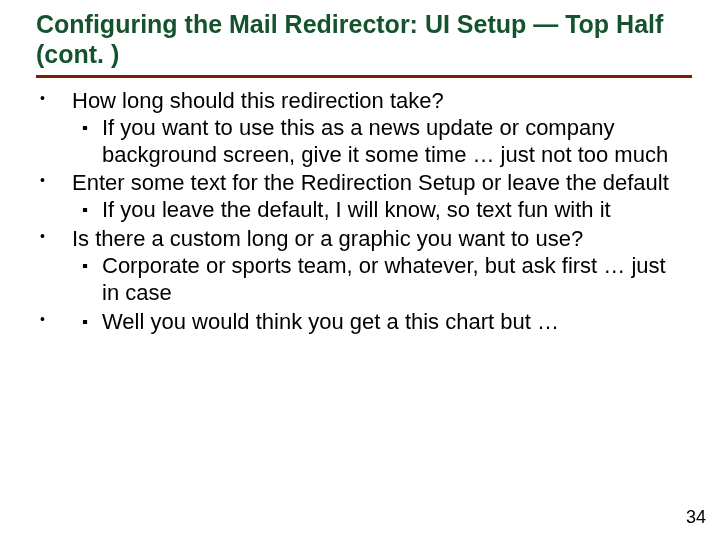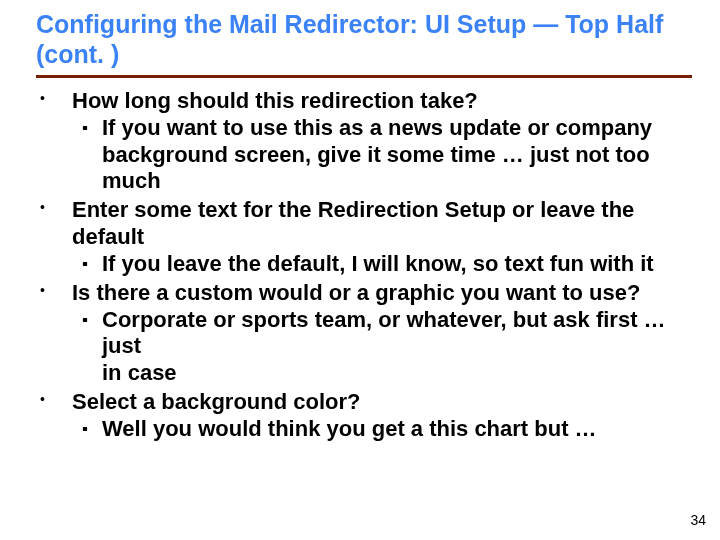--- a/index.html
+++ b/index.html
@@ -11,21 +11,21 @@
     position: relative;
     overflow: hidden;
   }
   .title-block {
     padding: 10px 0 0 36px;
     width: 680px;
   }
   .title {
     font-size: 25px;
     font-weight: bold;
-    color: #3b82f6;
+    color: #14532d;
     line-height: 1.18;
     padding-bottom: 4px;
   }
   .rule {
     height: 3px;
     background: #7a1d00;
     margin-top: 2px;
     width: 656px;
   }
   .content {
@@ -42,21 +42,21 @@
   ul.top > li::before {
     content: "•";
     position: absolute;
     left: 14px;
     top: 2px;
     font-size: 14px;
     color: #000;
   }
   .btext {
     font-size: 22px;
-    font-weight: bold;
+    font-weight: normal;
     color: #000;
     line-height: 1.22;
   }
   ul.sub {
     list-style: none;
     margin-top: 0;
   }
   ul.sub > li {
     position: relative;
     padding-left: 30px;
@@ -71,21 +71,21 @@
     background: #000;
     transform: rotate(45deg);
     transform-origin: center;
     
     clip-path: polygon(50% 0, 100% 50%, 50% 100%, 0 50%);
   }
   .pagenum {
     position: absolute;
     right: 14px;
     bottom: 12px;
-    font-size: 14px;
+    font-size: 18px;
     color: #000;
   }
 </style>
 </head>
 <body>
 
 <div class="title-block">
   <div class="title">Configuring the Mail Redirector: UI Setup — Top Half (cont. )</div>
   <div class="rule"></div>
 </div>
@@ -102,29 +102,28 @@
     </li>
     <li>
       <div class="btext">Enter some text for the Redirection Setup or leave the default</div>
       <ul class="sub">
         <li>
           <div class="btext">If you leave the default, I will know, so text fun with it</div>
         </li>
       </ul>
     </li>
     <li>
-      <div class="btext">Is there a custom would or a graphic you want to use?</div>
+      <div class="btext">Is there a custom long or a graphic you want to use?</div>
       <ul class="sub">
         <li>
           <div class="btext">Corporate or sports team, or whatever, but ask first … just<br>in case</div>
         </li>
       </ul>
     </li>
     <li>
-      <div class="btext">Select a background color?</div>
       <ul class="sub">
         <li>
           <div class="btext">Well you would think you get a this chart but …</div>
         </li>
       </ul>
     </li>
   </ul>
 </div>
 
 <div class="pagenum">34</div>

